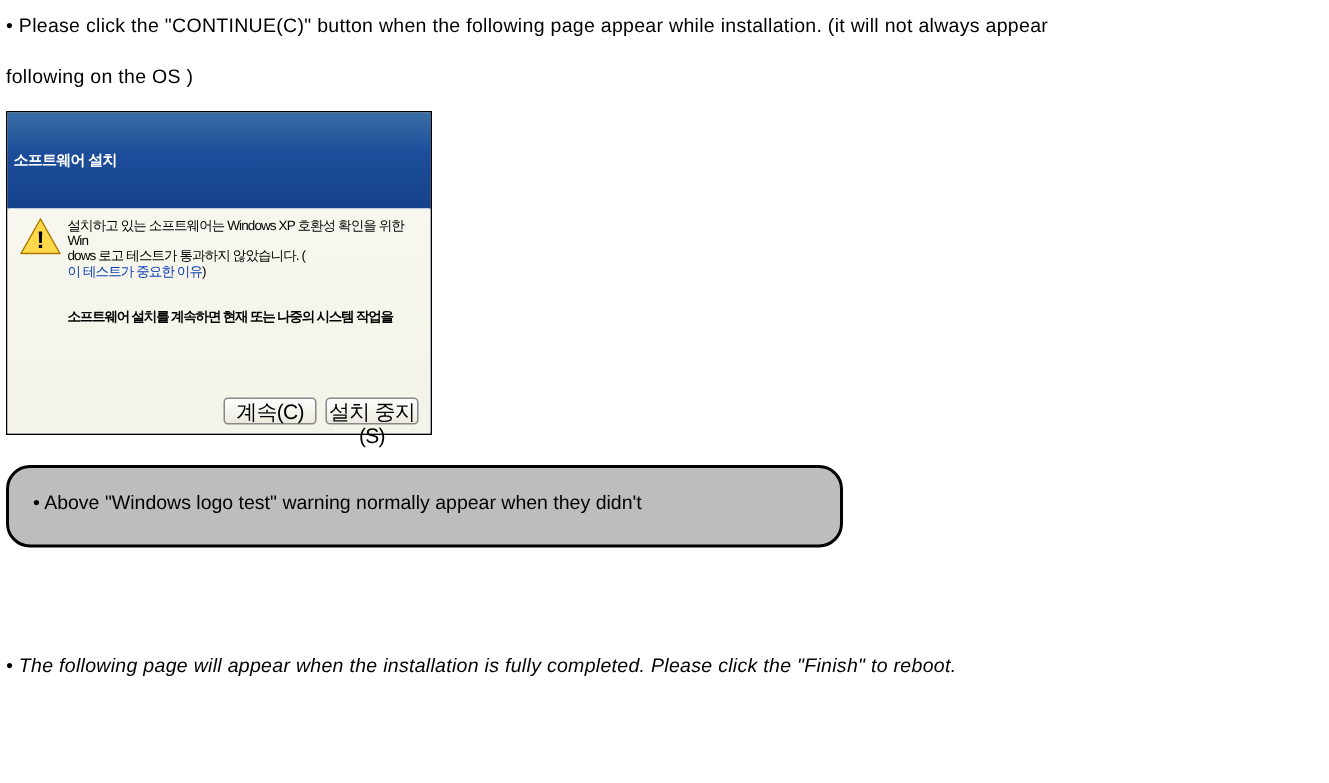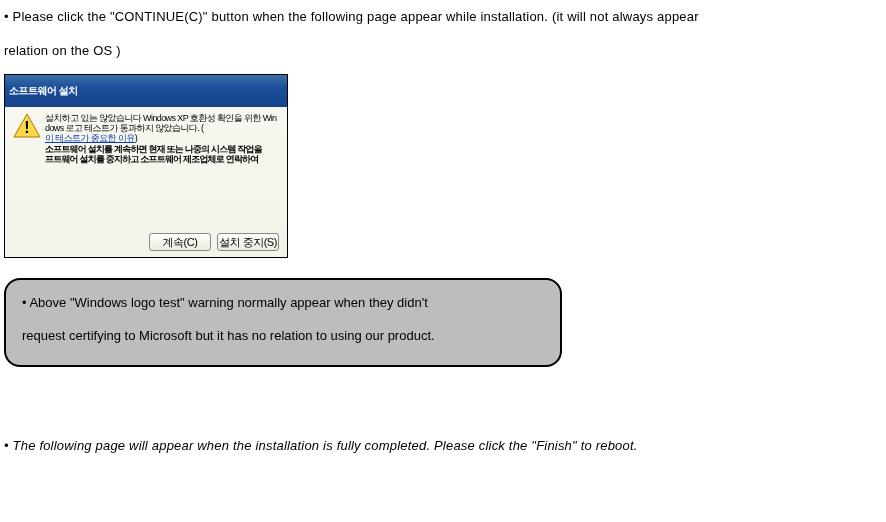--- a/index.html
+++ b/index.html
@@ -29,21 +29,21 @@
   box-shadow: 0 0 0 1px #3a6ea5 inset;
 }
 .titlebar {
   height: 32px;
   background: linear-gradient(#3a6ea5, #1d4e9b 40%, #15428b);
   color: #fff;
   font-size: 10px;
   font-weight: bold;
   display: flex;
   align-items: center;
-  padding: 0 4px;
+  padding: 16px 4px;
   letter-spacing: -0.5px;
 }
 .dlg-body {
   height: 150px;
   background: linear-gradient(#f7f7ef, #f3f3e9);
   position: relative;
   padding: 6px 8px 0 8px;
   box-sizing: border-box;
 }
 .warn-row {
@@ -58,39 +58,39 @@
   margin-right: 4px;
 }
 .warn-icon svg { width: 28px; height: 26px; }
 .msg {
   font-size: 9px;
   line-height: 1.15;
   letter-spacing: -0.6px;
   color: #000;
 }
 .msg .line { display: block; }
-.msg .link { color: #0b3db0; text-decoration: underline; }
+.msg .link { color: #0b3db0; }
 .msg2 {
   font-size: 9px;
   line-height: 1.15;
   letter-spacing: -0.8px;
-  margin-top: 0;
+  margin-top: 20px;
   font-weight: bold;
 }
 .btnbar {
   position: absolute;
   right: 8px;
   bottom: 6px;
   display: flex;
   gap: 6px;
 }
 .btn {
   width: 62px;
   height: 18px;
-  font-size: 11px;
+  font-size: 14px;
   letter-spacing: -0.5px;
   background: linear-gradient(#fefefe, #eceade);
   border: 1px solid #888;
   border-radius: 3px;
   text-align: center;
   line-height: 16px;
   box-sizing: border-box;
   padding: 0;
 }
 
@@ -112,56 +112,54 @@
   font-style: italic;
 }
 </style>
 </head>
 <body>
 
 <div class="page">
 
   <div class="para">
     <span>• Please click the "CONTINUE(C)" button when the following page appear while installation. (it will not always appear</span><br>
-    <span>relation on the OS )</span>
+    <span>following on the OS )</span>
   </div>
 
   <div class="dialog">
     <div class="titlebar">
       <span>소프트웨어 설치</span>
     </div>
     <div class="dlg-body">
       <div class="warn-row">
         <div class="warn-icon">
           <svg viewBox="0 0 28 26">
             <polygon points="14,1 27,24 1,24" fill="#ffd94a" stroke="#aa7a00" stroke-width="1" stroke-linejoin="round"></polygon>
             <text x="14" y="20" text-anchor="middle" font-size="16" font-weight="bold" fill="#000">!</text>
           </svg>
         </div>
         <div class="msg">
-          <span class="line">설치하고 있는 않았습니다 Windows XP 호환성 확인을 위한 Win</span>
+          <span class="line">설치하고 있는 소프트웨어는 Windows XP 호환성 확인을 위한 Win</span>
           <span class="line">
             <span>dows 로고 테스트가 통과하지 않았습니다. (</span>
           </span>
           <span class="line">
             <span class="link">이 테스트가 중요한 이유</span><span>)</span>
           </span>
           <div class="msg2">
             <span class="line">소프트웨어 설치를 계속하면 현재 또는 나중의 시스템 작업을</span>
-            <span class="line">프트웨어 설치를 중지하고 소프트웨어 제조업체로 연락하여</span>
           </div>
         </div>
       </div>
       <div class="btnbar">
         <button class="btn">계속(C)</button>
         <button class="btn">설치 중지(S)</button>
       </div>
     </div>
   </div>
 
   <div class="note">
     <div class="note-line">• Above "Windows logo test" warning normally appear when they didn't</div>
-    <div class="note-line">request certifying to Microsoft but it has no relation to using our product.</div>
   </div>
 
   <div class="para final">• The following page will appear when the installation is fully completed.    Please click the "Finish" to reboot.</div>
 
 </div>
 
 </body></html>

